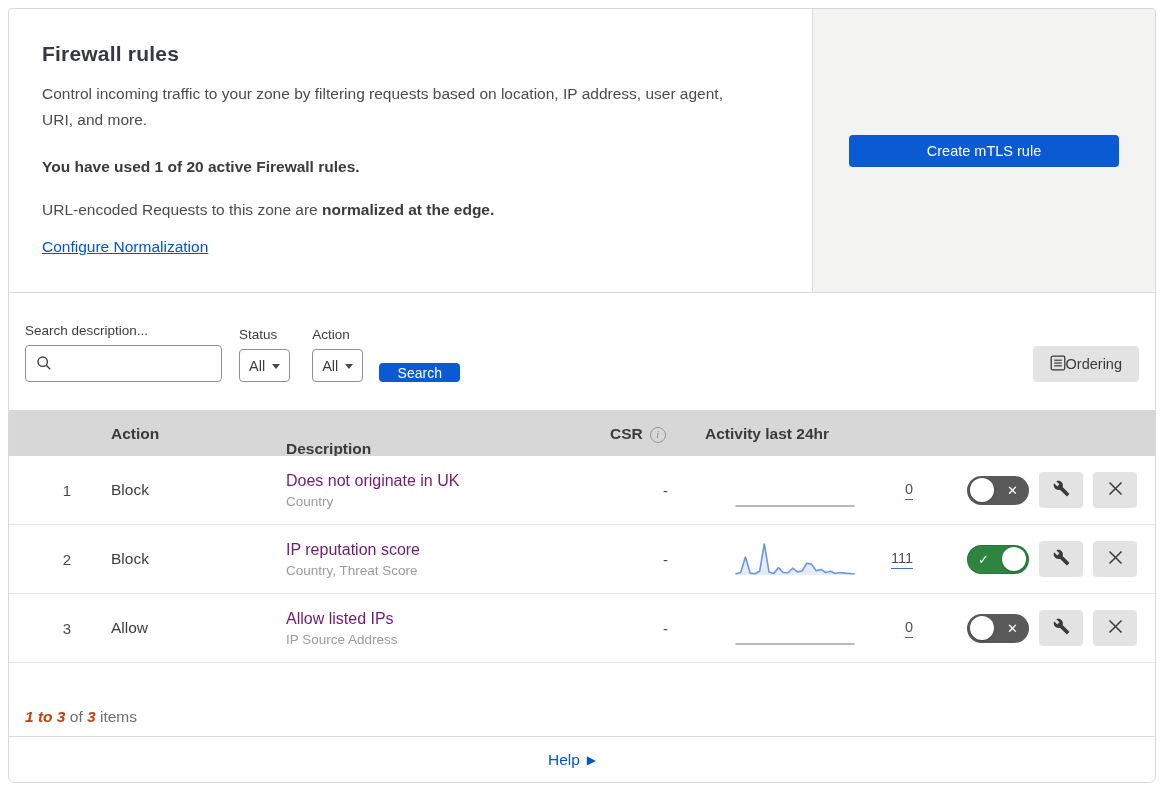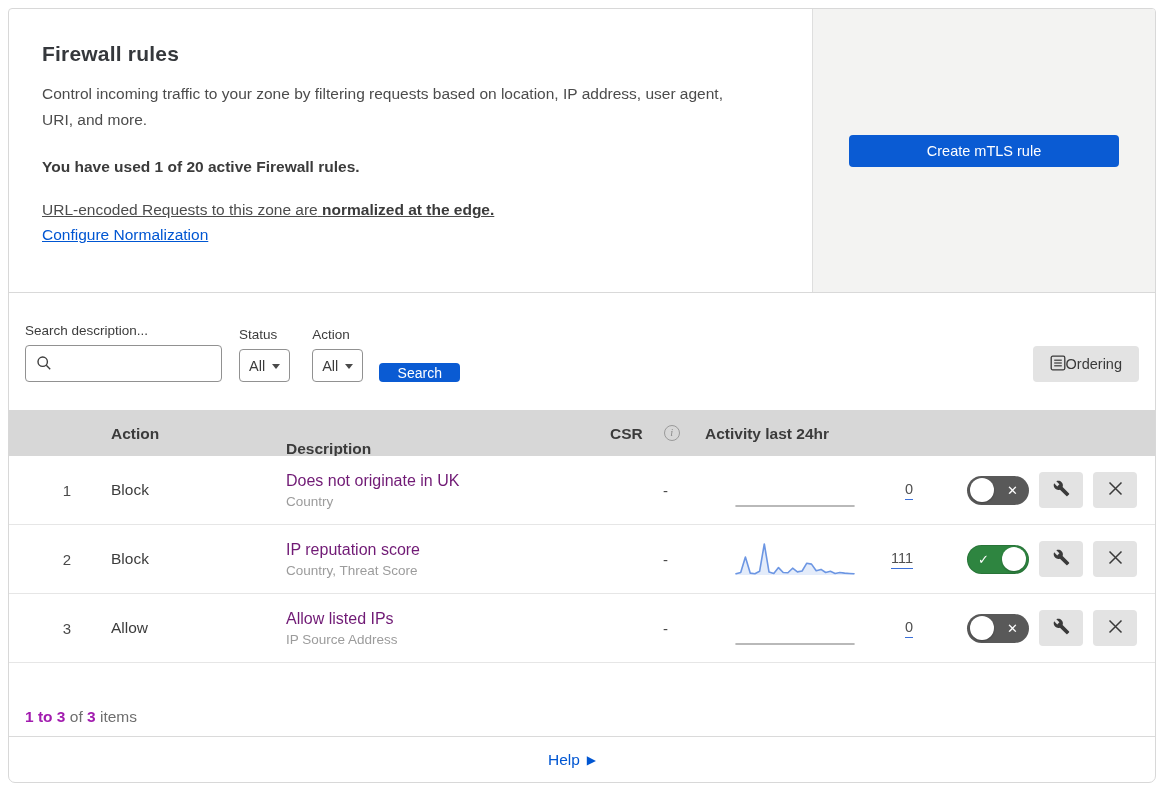--- a/index.html
+++ b/index.html
@@ -23,21 +23,21 @@
     border:1px solid #d8d8d8;border-radius:4px 4px 7px 7px;background:#fff;
     display:flex;flex-direction:column;overflow:hidden;
   }
 
   
   .top-section{height:285px;display:flex;border-bottom:1px solid #d9d9d9;}
   .top-left{flex:1;padding:33px 30px 0 33px;}
   .page-title{margin:0 0 15px;font-size:21px;font-weight:600;color:#35383c;letter-spacing:.2px;}
   .page-desc{margin:0 0 25px;max-width:700px;font-size:15.5px;line-height:26px;color:#4c4c4c;}
   .usage-note{margin:0 0 25px;font-size:15.5px;font-weight:700;color:#3b3b3b;}
-  .norm-line{margin:0 0 7px;font-size:15.5px;color:#4c4c4c;text-decoration:underline;}
+  .norm-line{margin:0 0 19px;font-size:15.5px;color:#4c4c4c;}
   .norm-line strong{color:#3b3b3b;}
   .text-link{font-size:15.5px;color:var(--link-blue);text-decoration:underline;cursor:pointer;}
   .side-panel{
     width:343px;background:var(--panel-grey);border-left:1px solid #dedede;
     display:flex;flex-direction:column;justify-content:center;align-items:center;gap:7px;
     padding:0 36px;
   }
   .btn-primary{
     width:100%;height:32px;border:none;border-radius:4px;background:var(--brand-blue);
     color:#fff;font-size:14.5px;font-family:inherit;cursor:pointer;
@@ -72,21 +72,21 @@
   }
 
   
   .grid-row{display:grid;grid-template-columns:92px 176px 324px 100px 230px 1fr;align-items:center;}
   .table-head{
     height:46px;background:var(--header-grey);
     font-size:15.5px;font-weight:600;color:#3b3b3b;
   }
   .th-action{padding-left:10px;}
   .th-desc{padding-left:9px;margin-top:30px;}
-  .th-csr{padding-left:9px;display:flex;align-items:flex-start;gap:21px;}
+  .th-csr{padding-left:9px;display:flex;align-items:flex-end;gap:7px;}
   .th-activity{padding-left:4px;}
   .info-badge{
     width:16px;height:16px;border:1px solid #9a9a9a;border-radius:50%;
     color:#8b8b8b;font-size:10.5px;font-weight:400;line-height:14px;text-align:center;
     font-family:"Liberation Serif","DejaVu Serif",serif;font-style:italic;cursor:default;
   }
   .trow{height:69px;border-bottom:1px solid #e6e6e6;background:#fff;}
   .c-index{text-align:right;padding-right:30px;font-size:15px;color:#4a4a4a;}
   .c-action{padding-left:10px;font-size:15.5px;color:#3c3c3c;}
   .c-desc{padding-left:9px;}
@@ -111,21 +111,21 @@
   .t-x{right:11px;display:none;}
   .toggle.on .t-check{display:block;}
   .toggle.off .t-x{display:block;}
   .icon-btn{
     width:44px;height:36px;border:none;border-radius:4px;background:var(--control-grey);
     display:flex;align-items:center;justify-content:center;cursor:pointer;
   }
 
   
   .table-footer{height:73px;display:flex;align-items:center;padding:34px 16px 0 16px;font-size:15.5px;color:#6e6e6e;}
-  .table-footer b{color:#a21caf;}
+  .table-footer b{color:#c2410c;font-style:italic;}
   .footer-sep{flex:0 0 auto;}
   .help-strip{
     margin-top:auto;height:46px;border-top:1px solid #dadada;
     display:flex;align-items:center;justify-content:center;padding-right:20px;
   }
   .help-link{display:flex;align-items:center;gap:7px;color:var(--link-blue);font-size:15.5px;text-decoration:none;cursor:pointer;}
   .help-arrow{font-size:12px;line-height:1;}
 </style>
 </head>
 <body>

